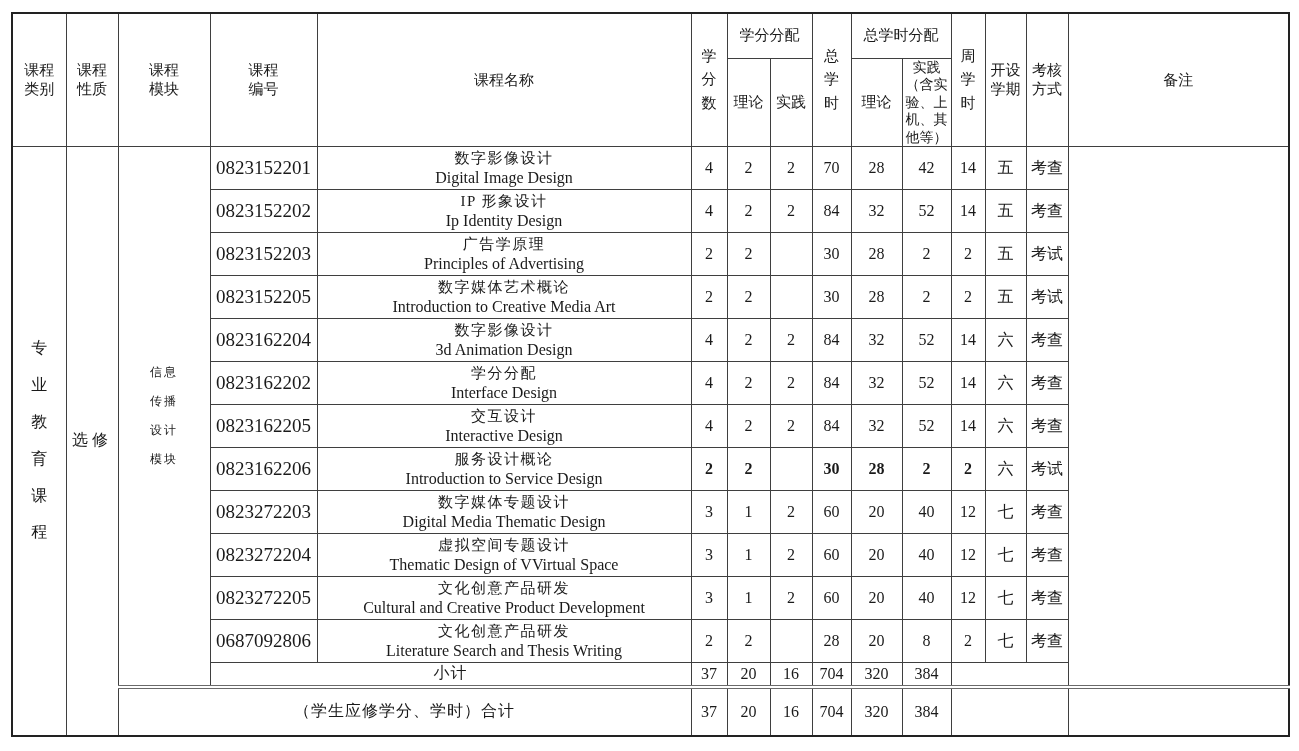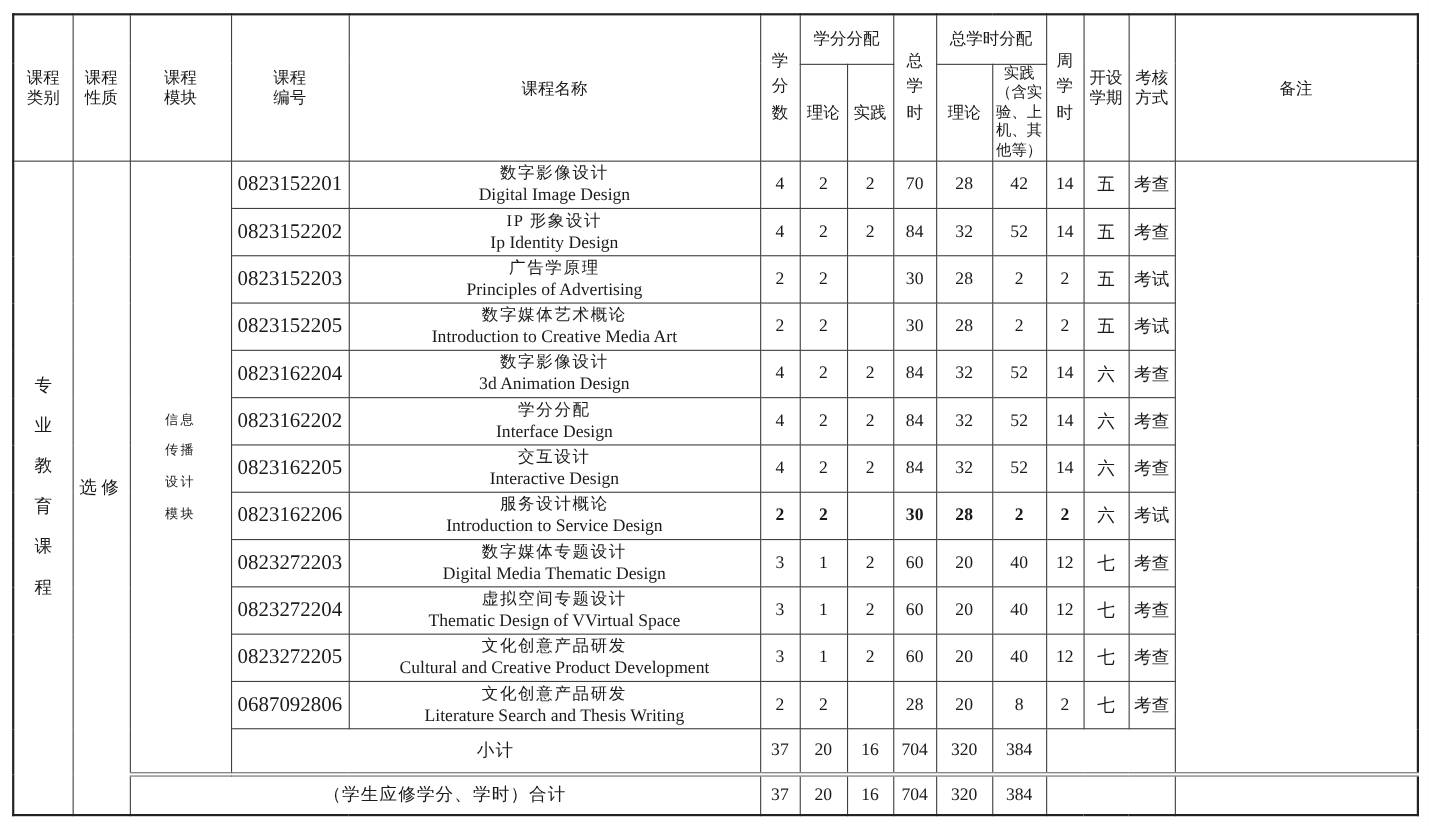--- a/index.html
+++ b/index.html
@@ -13,22 +13,22 @@
     border:2px solid #222222;
   }
   .sched th, .sched td {
     border:1px solid #3f3f3f; padding:0 2px;
     text-align:center; vertical-align:middle;
     font-weight:normal; overflow:hidden;
   }
   thead tr.h1 { height:45px; }
   thead tr.h2 { height:83px; }
   tbody tr.course { height:43px; }
-  tbody tr.sub { height:41px; }
-  tbody tr.grand { height:37px; }
+  tbody tr.sub { height:24px; }
+  tbody tr.grand { height:49px; }
   th { font-size:15px;font-family:Liberation Serif, serif; }
   .pre { white-space:pre-line; }
   .vhead { line-height:1.55; font-size:15px; }
   .cat-text { line-height:2.3; font-size:16px; }
   .module-text { line-height:2.4; font-size:12px; letter-spacing:2px; }
   .nature-text { letter-spacing:4px; font-size:16px; }
   .prac-hours-head { font-size:14px; line-height:1.25; }
   td.code { font-size:19px; }
   td.name { padding:0; }
   td.name .zh { font-size:15px; letter-spacing:1.5px; line-height:1.35; }

